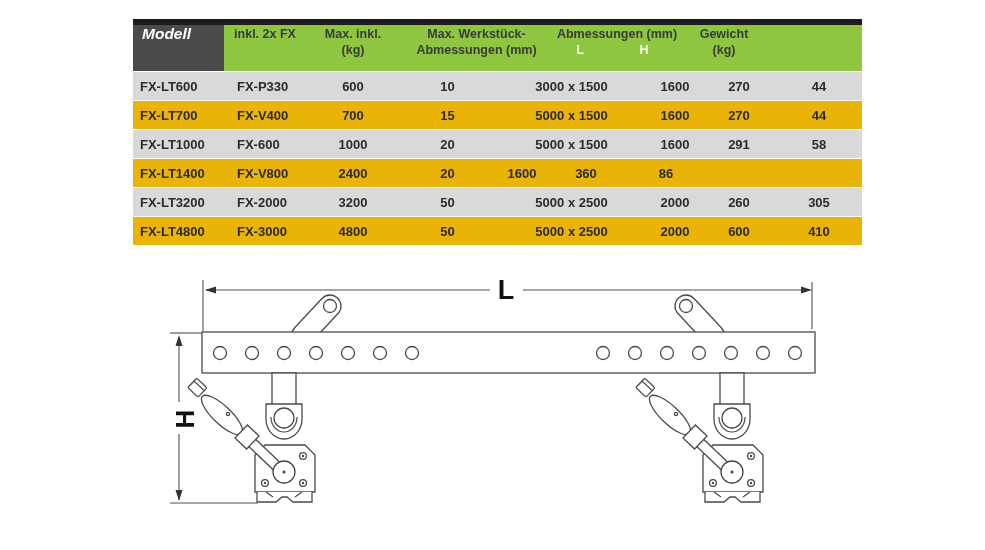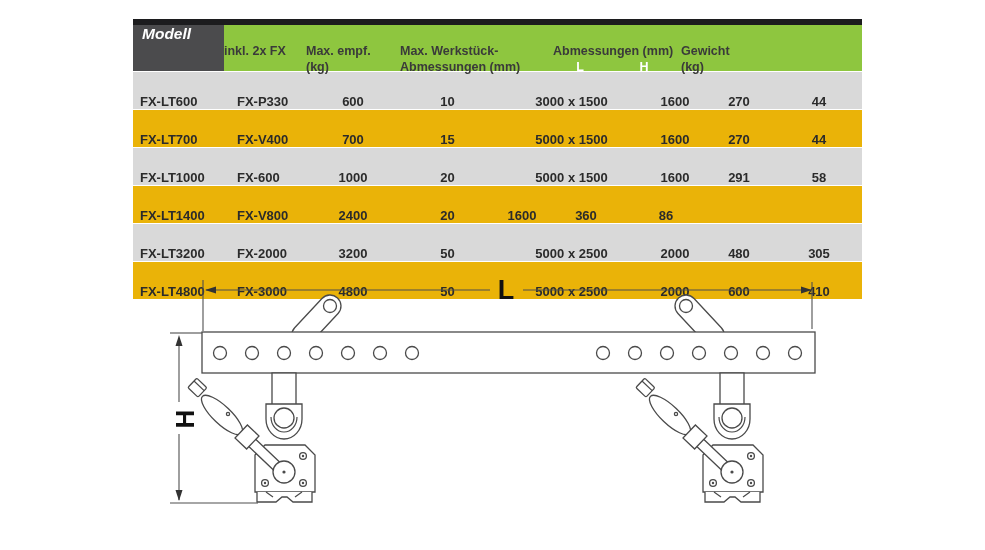--- a/index.html
+++ b/index.html
@@ -10,37 +10,37 @@
   * { box-sizing:border-box; }
 
   
   .datasheet-table { position:absolute; left:133px; top:19px; width:729px; }
   .top-bar { height:6px; background:#1c1c1e; }
   .thead {
     display:flex; height:46px; background:#8ec63f;
     color:#3a3a3a; font-size:12.5px; font-weight:bold;
   }
   .th {
-    display:flex; flex-direction:column; align-items:flex-start;
-    padding-top:18px; line-height:16px; text-align:center;
+    display:flex; flex-direction:column; align-items:center;
+    padding-top:1px; line-height:16px; text-align:center;
   }
   .th-modell {
     width:91px; background:#4b4b4d; color:#ffffff;
     font-style:italic; font-size:15.5px;
     justify-content:flex-start; align-items:flex-start;
     padding:0 0 0 9px; line-height:18px;
   }
   .w2{width:82px} .w3{width:94px} .w4{width:95px} .w5{width:153px} .w8{width:86px}
   .abm-group { width:128px; }
   .abm-sub { display:flex; width:100%; color:#ffffff; }
   .abm-sub span { display:block; text-align:center; }
   .abm-l { width:54px; } .abm-h { width:74px; }
 
   .row {
-    display:flex; height:37px; margin-top:1px; align-items:flex-end;
+    display:flex; height:28px; margin-top:1px; align-items:center;
     font-size:13px; font-weight:bold; color:#2b2b2b;
   }
   .row-odd  { background:#d9d9d9; }
   .row-even { background:#eab308; }
   .cell { text-align:center; }
   .c1 { width:91px; text-align:left; padding-left:7px; }
   .c2 { width:82px; text-align:left; padding-left:13px; }
   .c3{width:94px} .c4{width:95px} .c5{width:153px}
   .c6{width:54px} .c7{width:74px} .c8{width:86px}
 
@@ -60,21 +60,21 @@
   <div class="top-bar"></div>
 
   <div class="thead">
     <div class="th th-modell">
       <span>Modell</span>
     </div>
     <div class="th w2">
       <span>inkl. 2x FX</span>
     </div>
     <div class="th w3">
-      <span>Max. empf.</span>
+      <span>Max. inkl.</span>
       <span>(kg)</span>
     </div>
     <div class="th w5">
       <span>Max. Werkstück-</span>
       <span>Abmessungen (mm)</span>
     </div>
     <div class="th abm-group">
       <span>Abmessungen (mm)</span>
       <span class="abm-sub">
         <span class="abm-l">L</span>
@@ -126,21 +126,21 @@
     <span class="cell c7">360</span>
     <span class="cell c8">86</span>
   </div>
   <div class="row row-odd">
     <span class="cell c1">FX-LT3200</span>
     <span class="cell c2">FX-2000</span>
     <span class="cell c3">3200</span>
     <span class="cell c4">50</span>
     <span class="cell c5">5000 x 2500</span>
     <span class="cell c6">2000</span>
-    <span class="cell c7">480</span>
+    <span class="cell c7">260</span>
     <span class="cell c8">305</span>
   </div>
   <div class="row row-even">
     <span class="cell c1">FX-LT4800</span>
     <span class="cell c2">FX-3000</span>
     <span class="cell c3">4800</span>
     <span class="cell c4">50</span>
     <span class="cell c5">5000 x 2500</span>
     <span class="cell c6">2000</span>
     <span class="cell c7">600</span>

